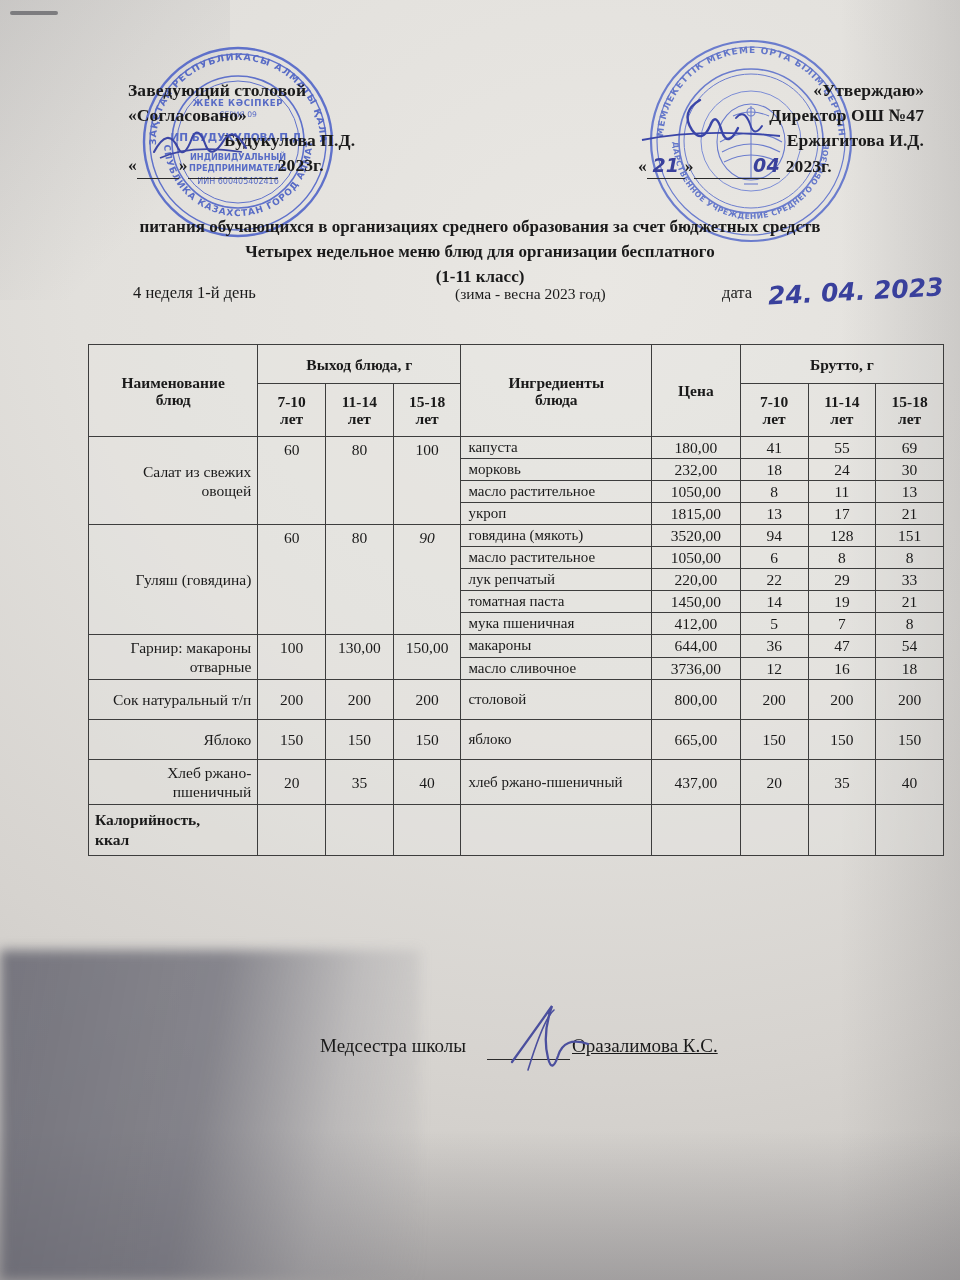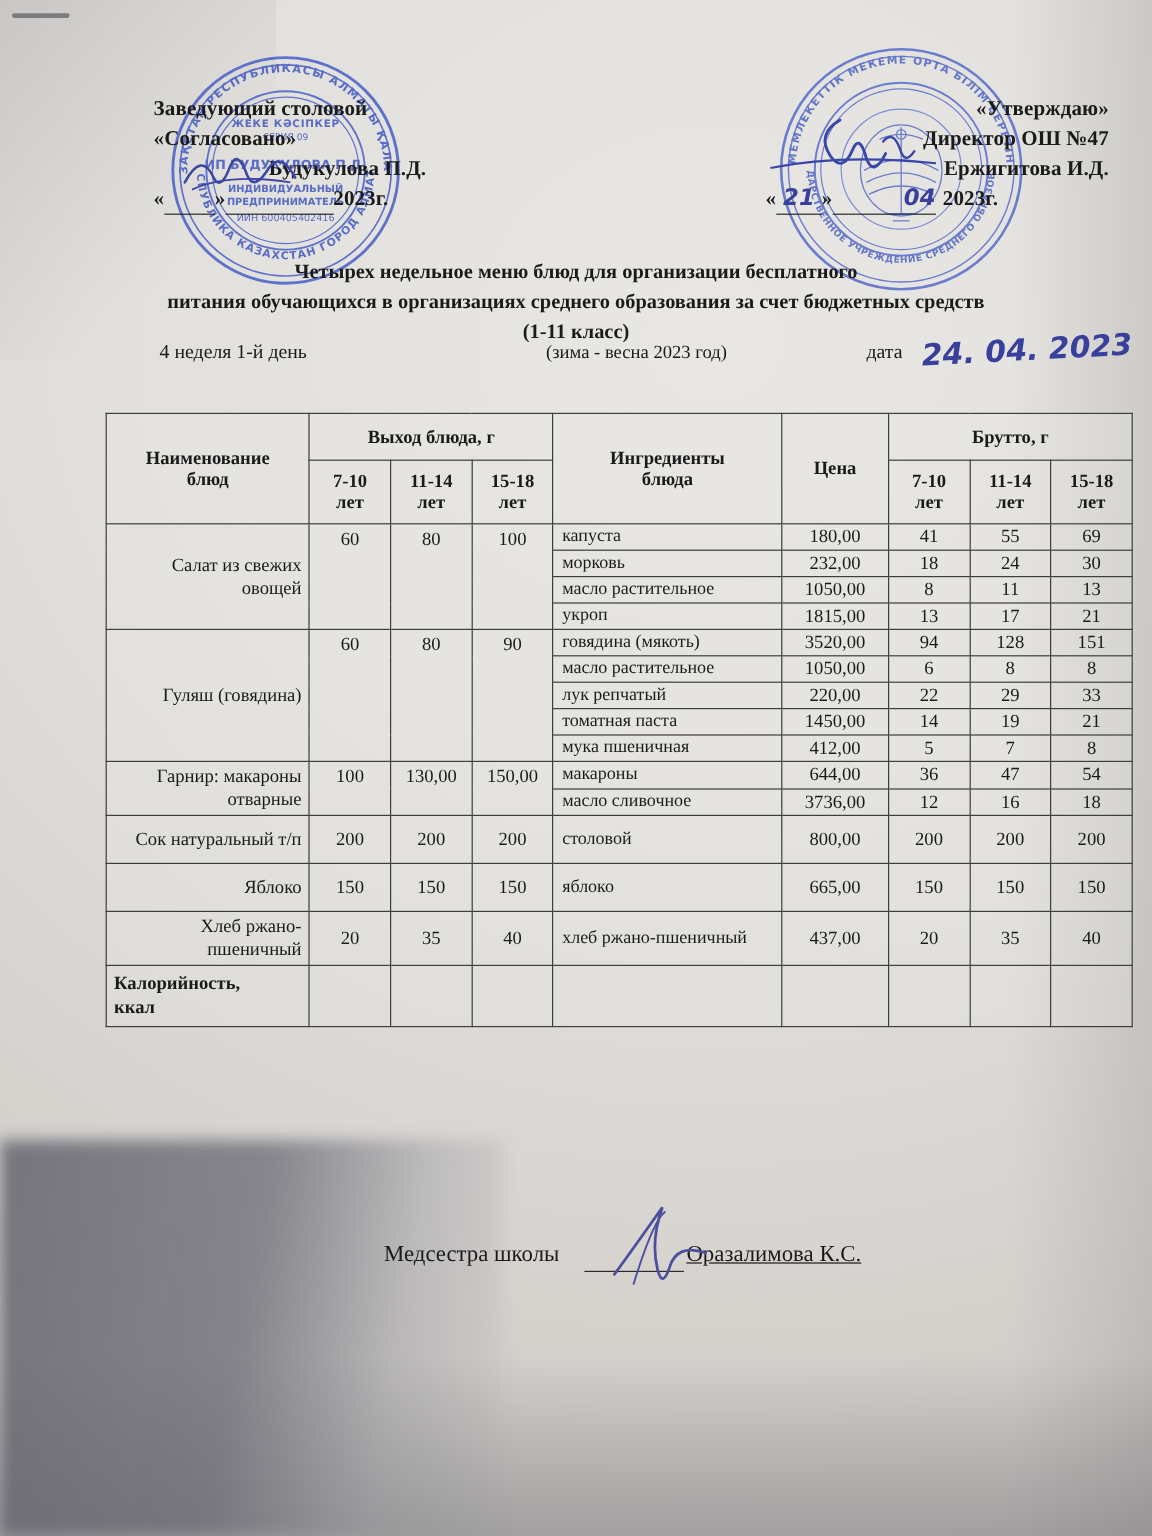--- a/index.html
+++ b/index.html
@@ -191,22 +191,22 @@
     </div>
   </div>
 
   <svg class="signature" style="left:640px;top:88px;" width="165" height="70">
     <path d="M60 12 Q40 24 52 42 Q62 56 70 38 Q76 22 82 44 Q88 60 98 40" stroke="#3a45a8" stroke-width="2.4" fill="none" stroke-linecap="round"></path>
     <path d="M96 30 Q104 20 110 36 Q114 50 122 38" stroke="#3a45a8" stroke-width="2" fill="none" stroke-linecap="round"></path>
     <path d="M2 52 Q60 40 140 48" stroke="#3a45a8" stroke-width="1.8" fill="none"></path>
   </svg>
 
   <div id="title-block">
+    <div class="tl">питания обучающихся в организациях среднего образования за счет бюджетных средств</div>
     <div class="tl">Четырех недельное меню блюд для организации бесплатного</div>
-    <div class="tl">питания обучающихся в организациях среднего образования за счет бюджетных средств</div>
     <div class="tl">(1-11 класс)</div>
   </div>
 
   <div id="subline">
     <div class="s1">4 неделя 1-й день</div>
     <div class="s2">(зима - весна 2023 год)</div>
     <div class="s3">дата</div>
     <div class="hand" id="date-hand">24. 04. 2023</div>
   </div>
 
@@ -279,21 +279,21 @@
             <td class="ing">укроп</td>
             <td class="price">1815,00</td>
             <td class="num">13</td>
             <td class="num">17</td>
             <td class="num">21</td>
           </tr>
           <tr>
             <td class="dish" rowspan="5">Гуляш (говядина)</td>
             <td class="num" rowspan="5" style="vertical-align: top; padding-top: 4px;">60</td>
             <td class="num" rowspan="5" style="vertical-align: top; padding-top: 4px;">80</td>
-            <td class="num" rowspan="5" style="vertical-align: top; padding-top: 4px;">90</td>
+            <td class="num" rowspan="5" style="vertical-align: top; padding-top: 4px; font-style: italic;">90</td>
             <td class="ing">говядина (мякоть)</td>
             <td class="price">3520,00</td>
             <td class="num">94</td>
             <td class="num">128</td>
             <td class="num">151</td>
           </tr>
           <tr>
             <td class="ing">масло растительное</td>
             <td class="price">1050,00</td>
             <td class="num">6</td>

